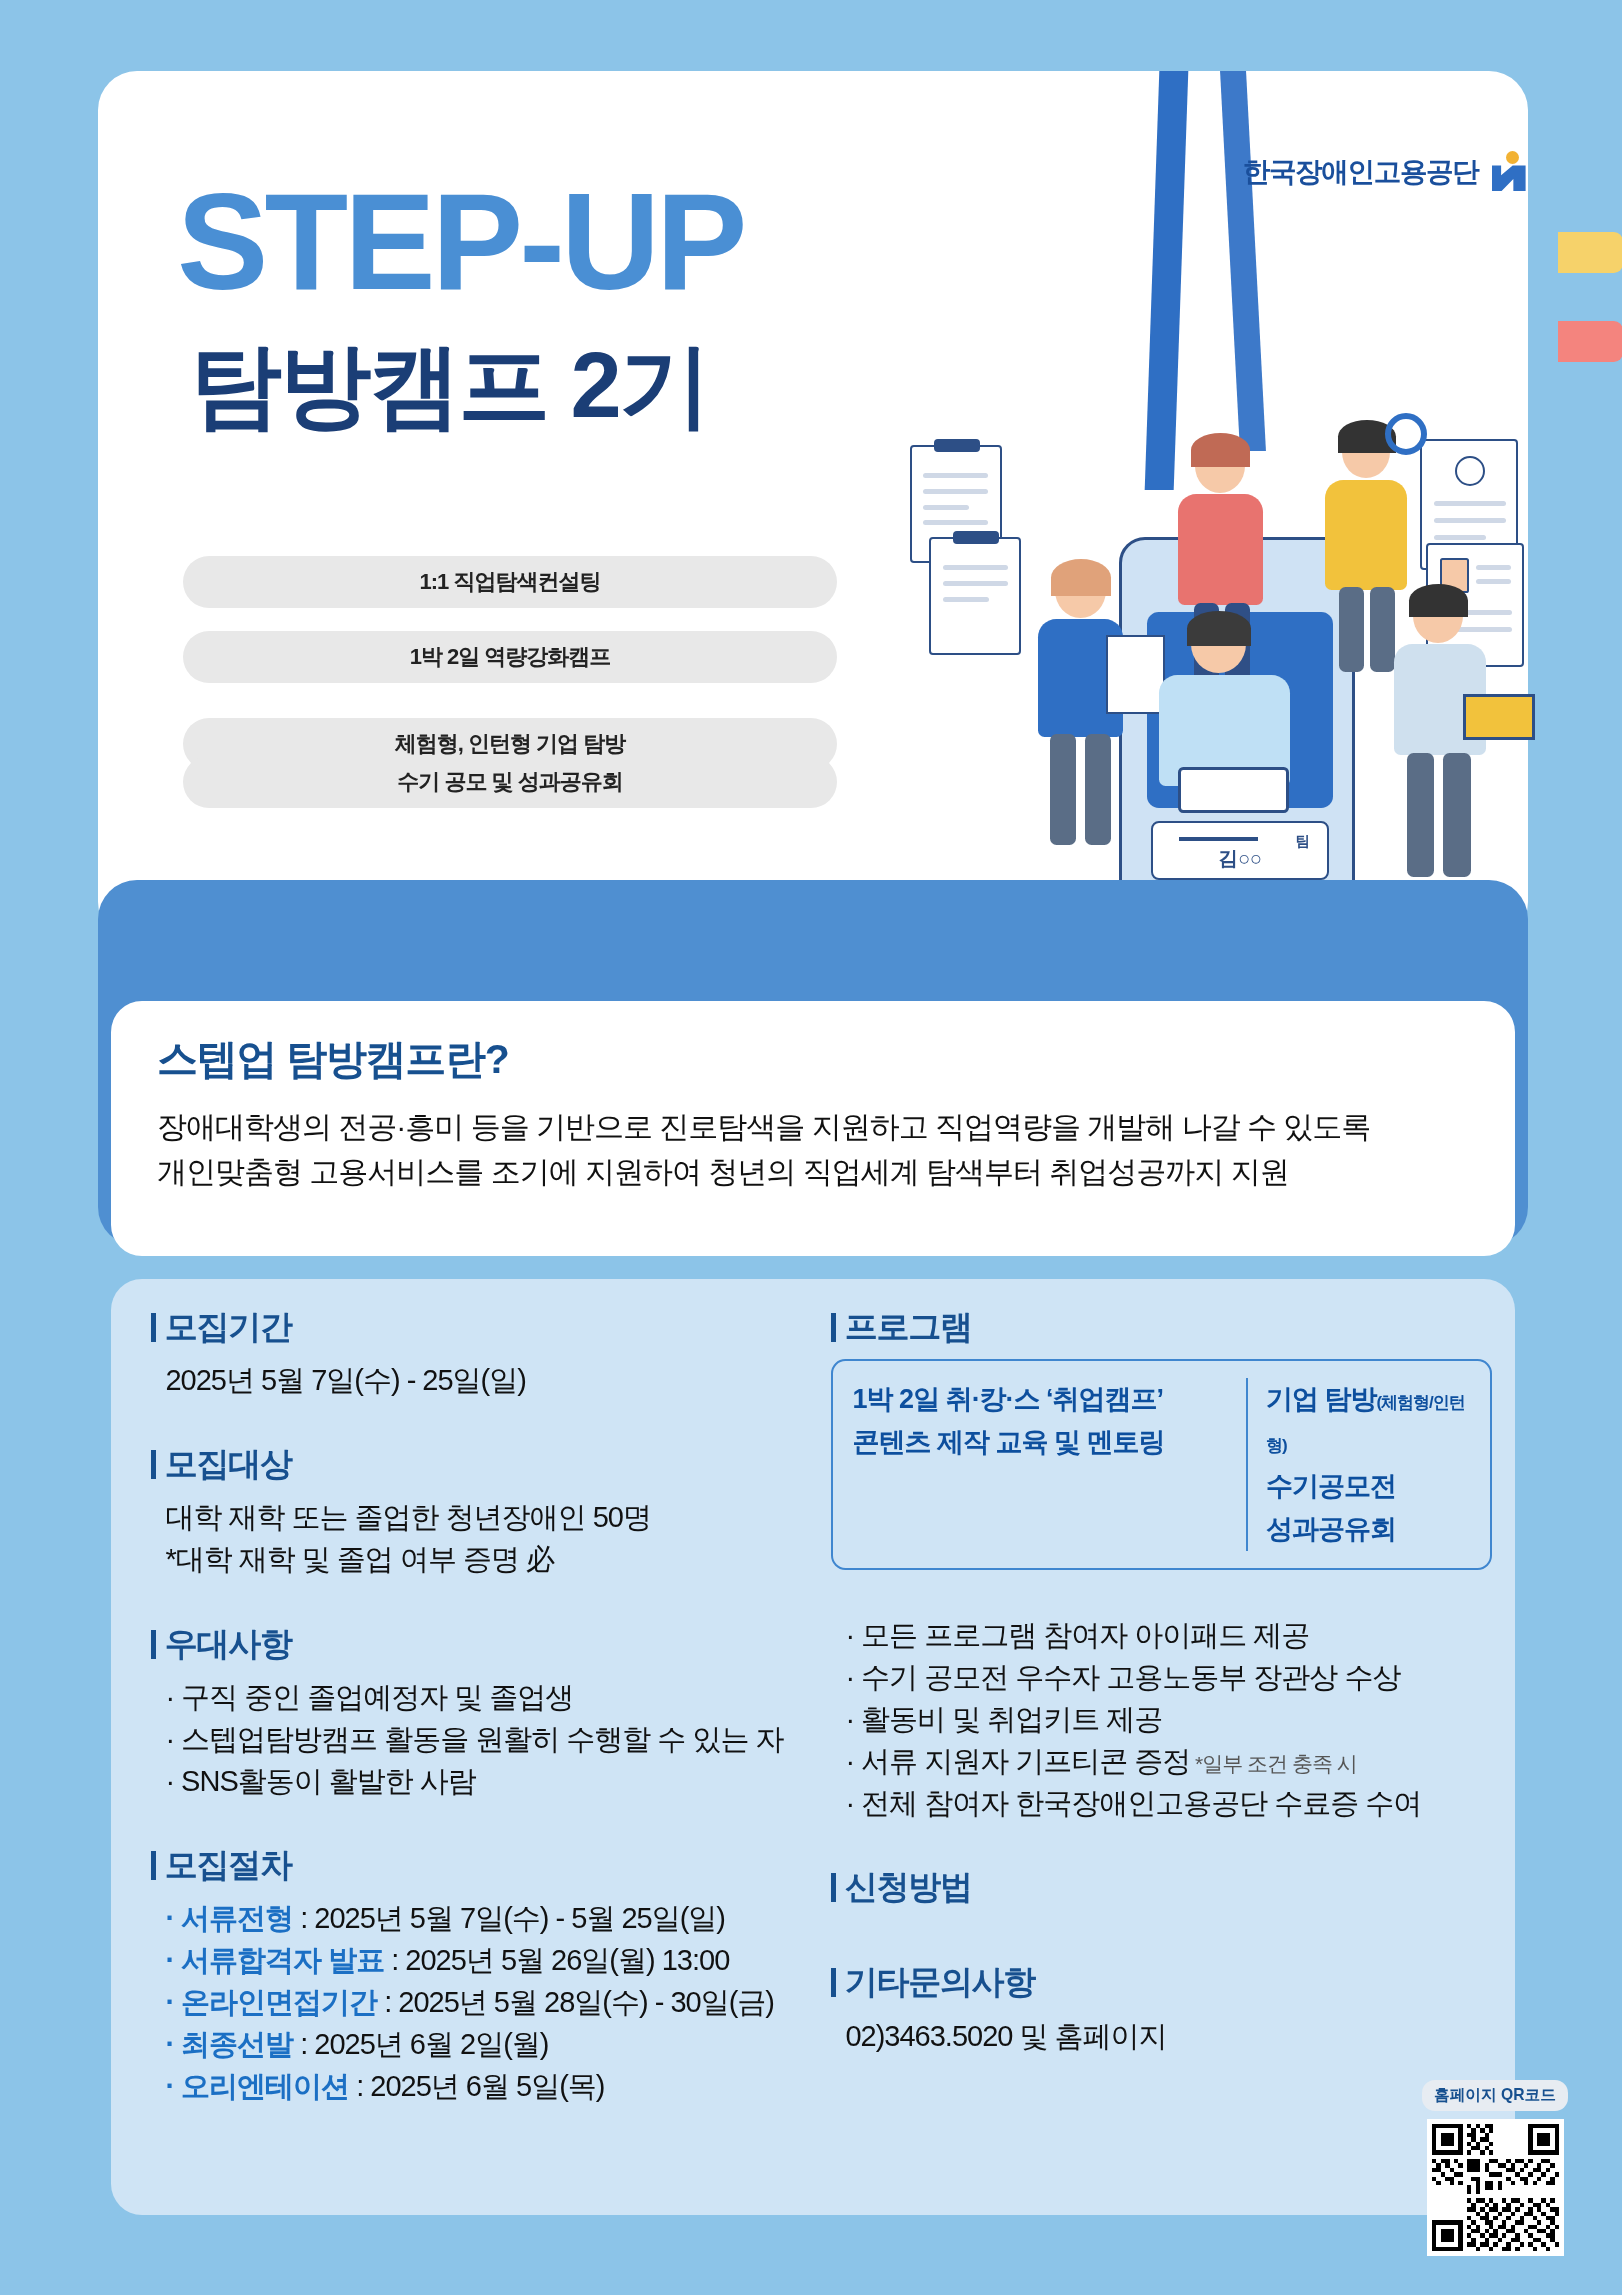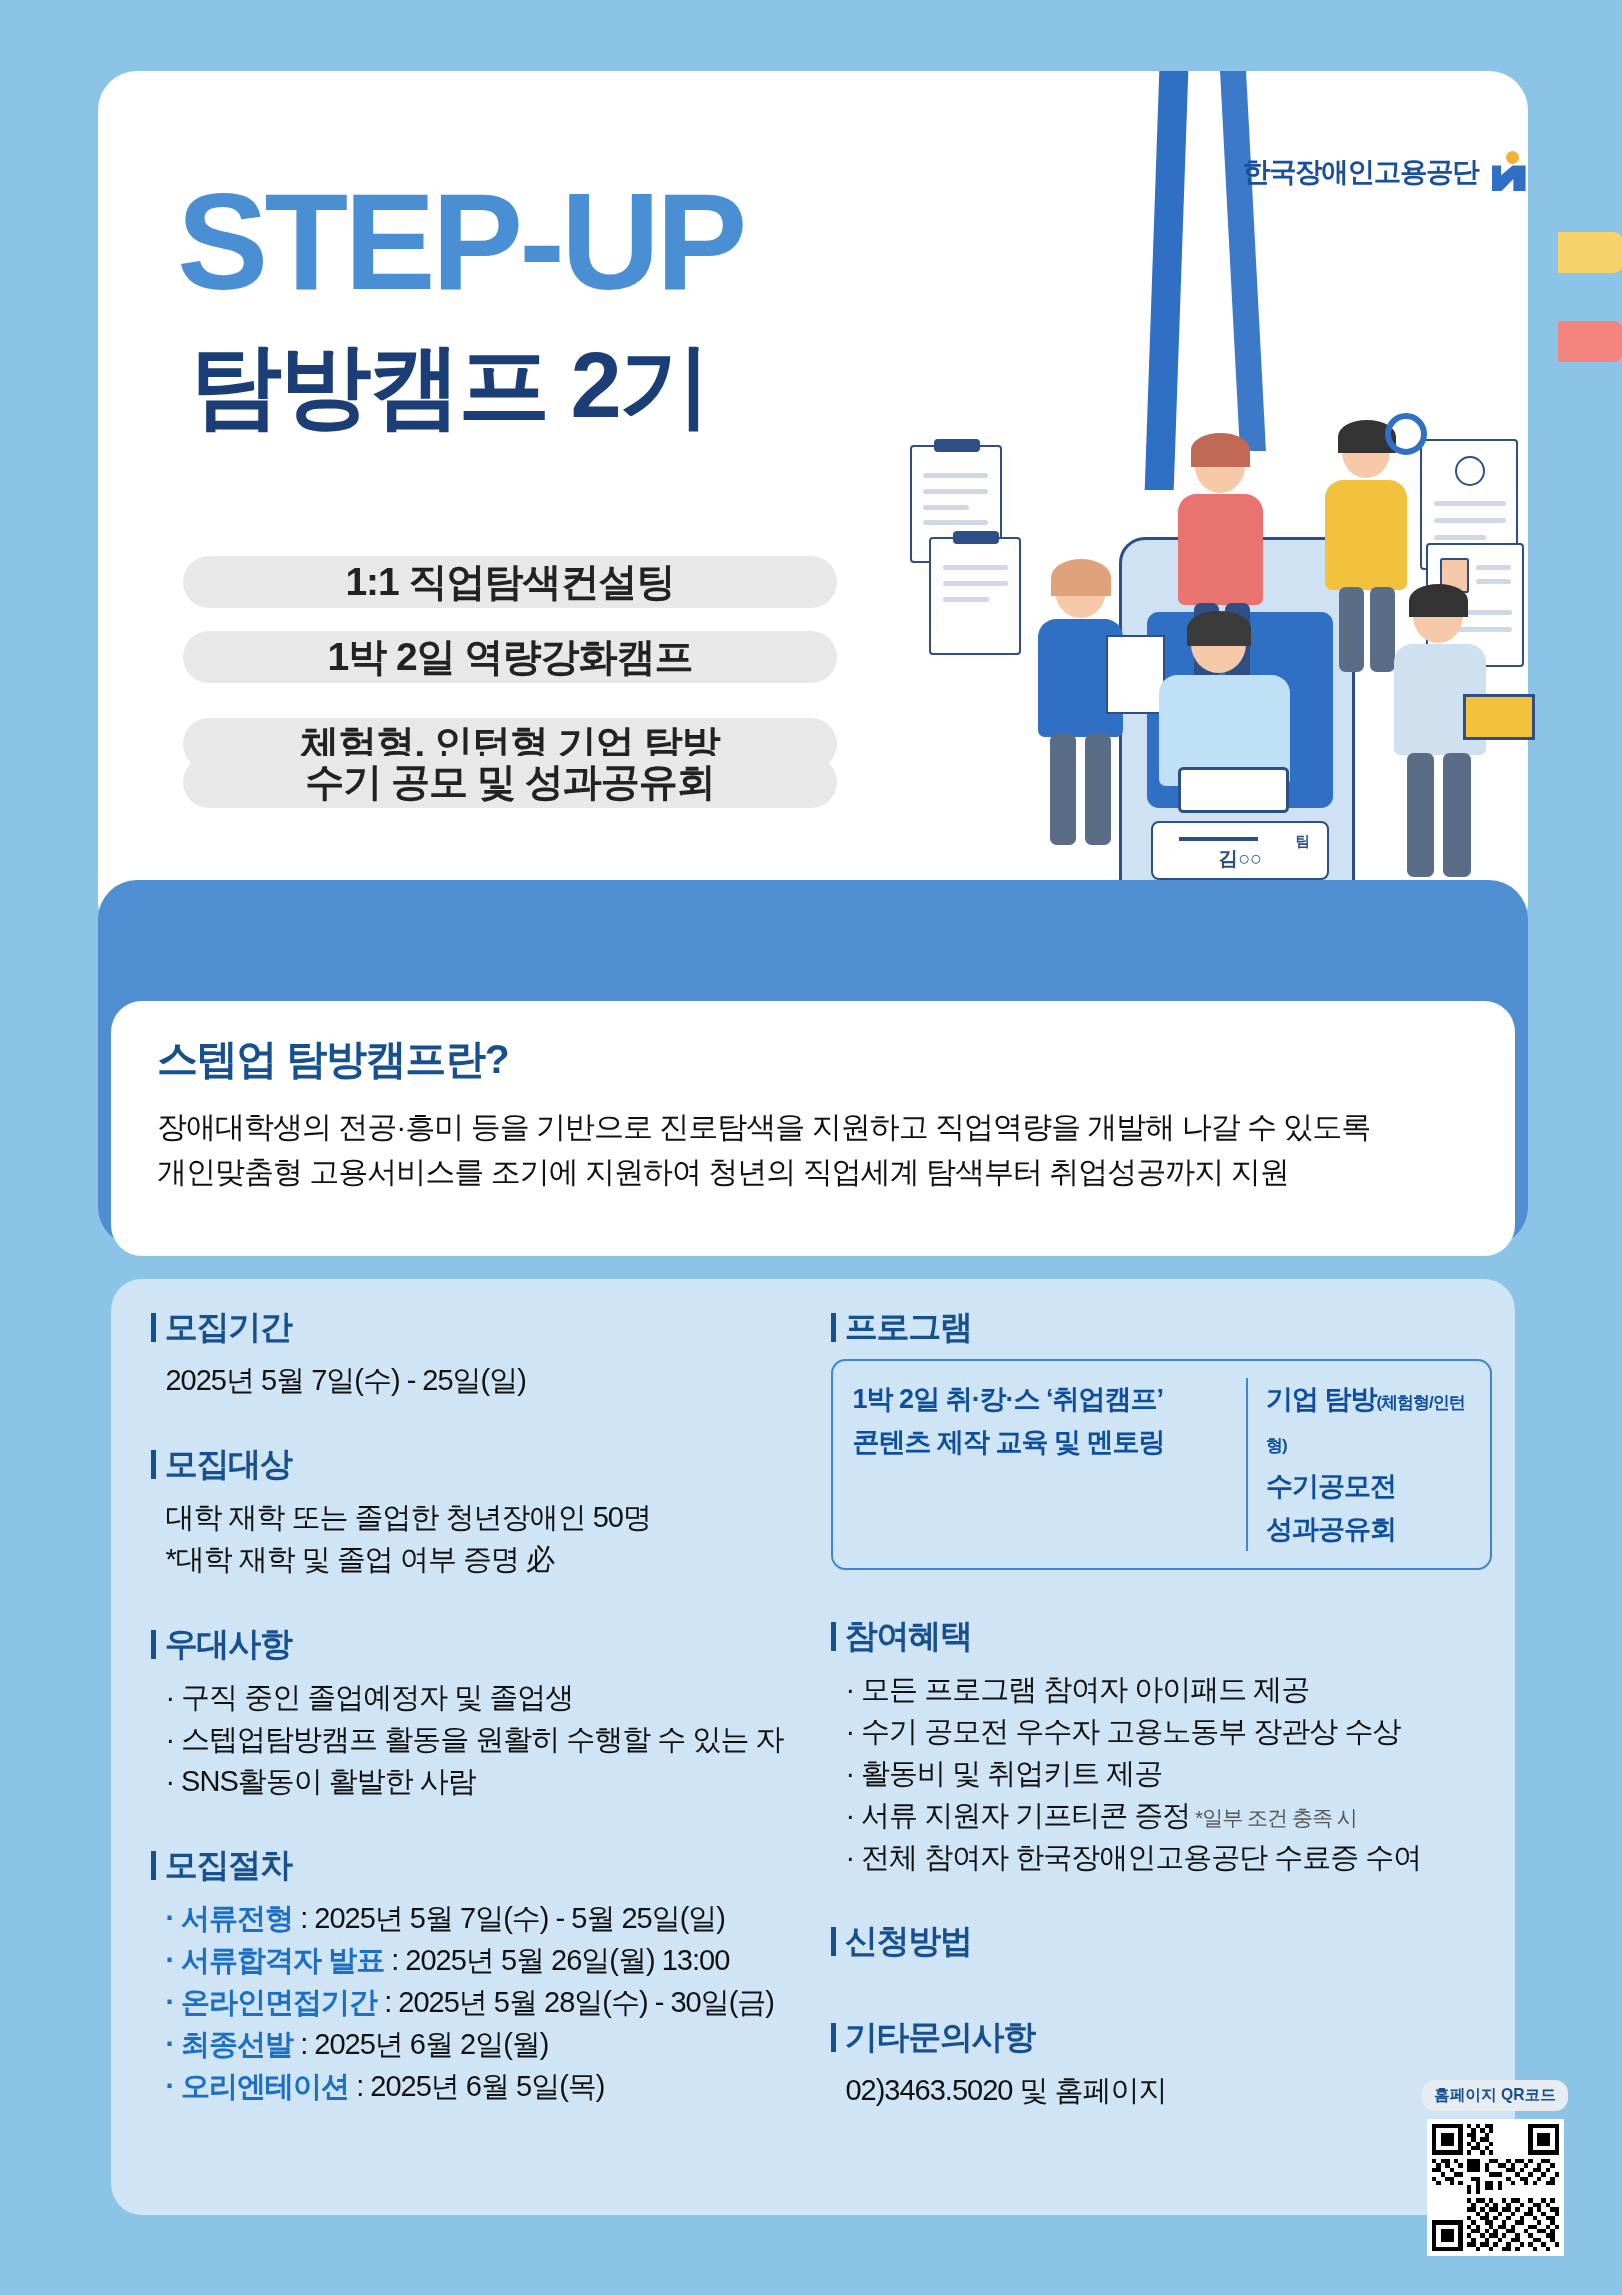--- a/index.html
+++ b/index.html
@@ -73,21 +73,21 @@
   .title-sub {
     position: absolute; left: 190px; top: 339px;
     font-size: 92px; font-weight: bold; color: #1b3e76;
     letter-spacing: -2.6px; line-height: 1;
   }
   .pill {
     position: absolute; left: 183px;
     width: 654px; height: 52px;
     background: #e8e8e8; border-radius: 29px;
     display: flex; align-items: center; justify-content: center;
-    font-size: 39px; font-weight: bold; color: #222; letter-spacing: -1px;
+    font-size: 22px; font-weight: bold; color: #222; letter-spacing: -1px;
   }
   .pill.p1 { top: 556px; }
   .pill.p2 { top: 631px; }
   .pill.p3 { top: 718px; }
   .pill.p4 { top: 756px; }
 
   
   .illus { position: absolute; left: 903px; top: 419px; width: 628px; height: 589px; }
   .doc {
     position: absolute; background: #fff; border: 2.6px solid #2d4f86; border-radius: 3.9px;
@@ -371,24 +371,20 @@
           <span>기업 탐방</span><span class="tiny">(체험형/인턴형)</span>
         </div>
         <div>수기공모전</div>
         <div>성과공유회</div>
       </div>
     </div>
 
     <div class="gap-s"></div>
     <div class="gap-s"></div>
 
-    <div class="sec-head">
-      <span class="bar"></span>
-      <span>참여혜택</span>
-    </div>
     <div class="sec-body" style="padding-left:14.4px;">
       <div>· 모든 프로그램 참여자 아이패드 제공</div>
       <div>· 수기 공모전 우수자 고용노동부 장관상 수상</div>
       <div>· 활동비 및 취업키트 제공</div>
       <div>
         <span>· 서류 지원자 기프티콘 증정</span><span class="small"> *일부 조건 충족 시</span>
       </div>
       <div>· 전체 참여자 한국장애인고용공단 수료증 수여</div>
     </div>
 

